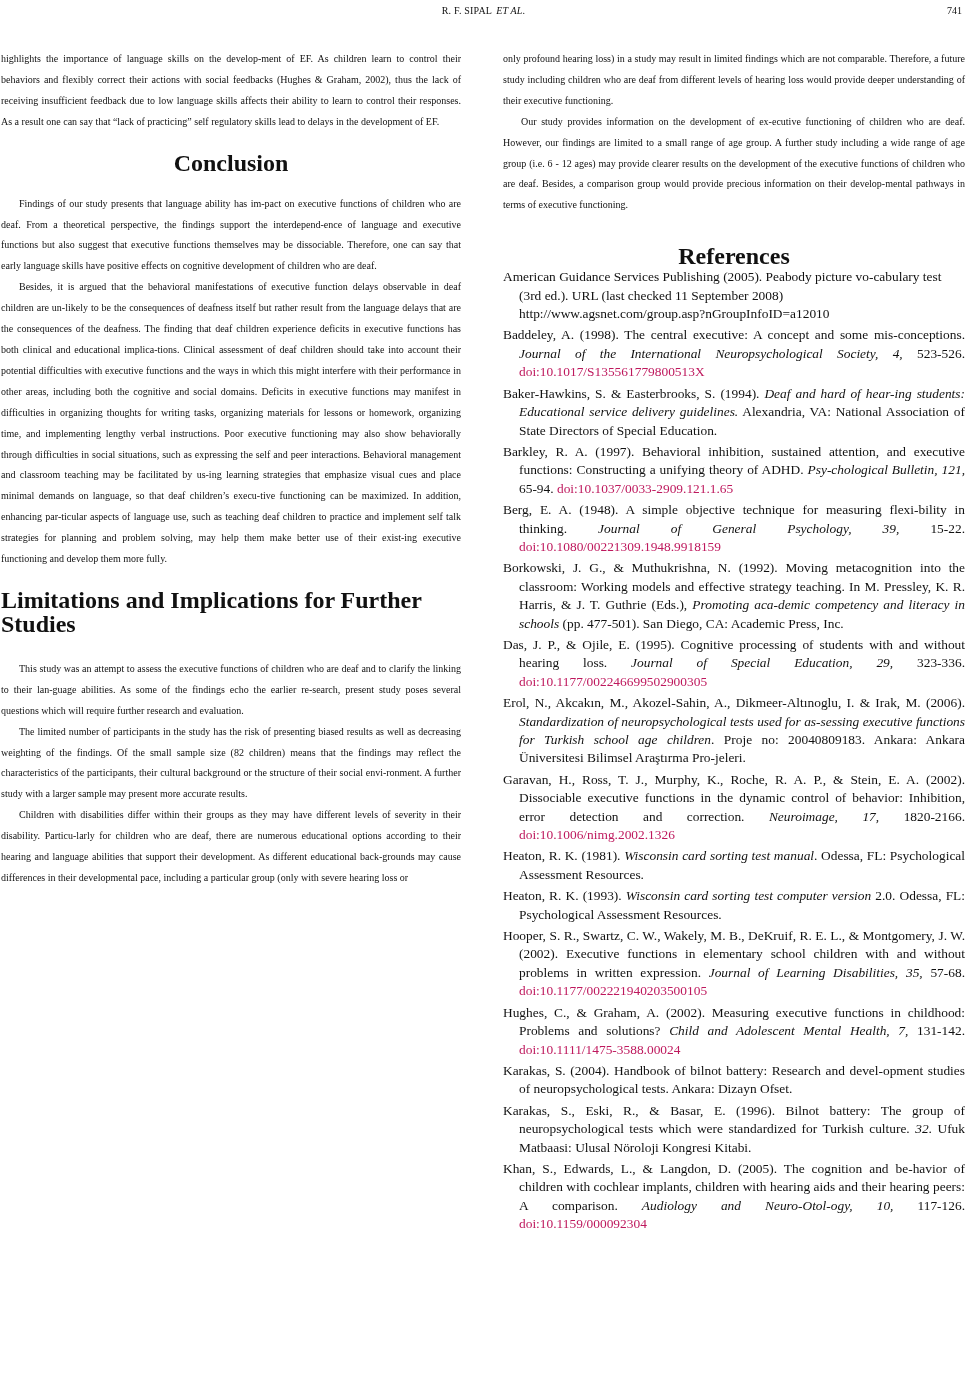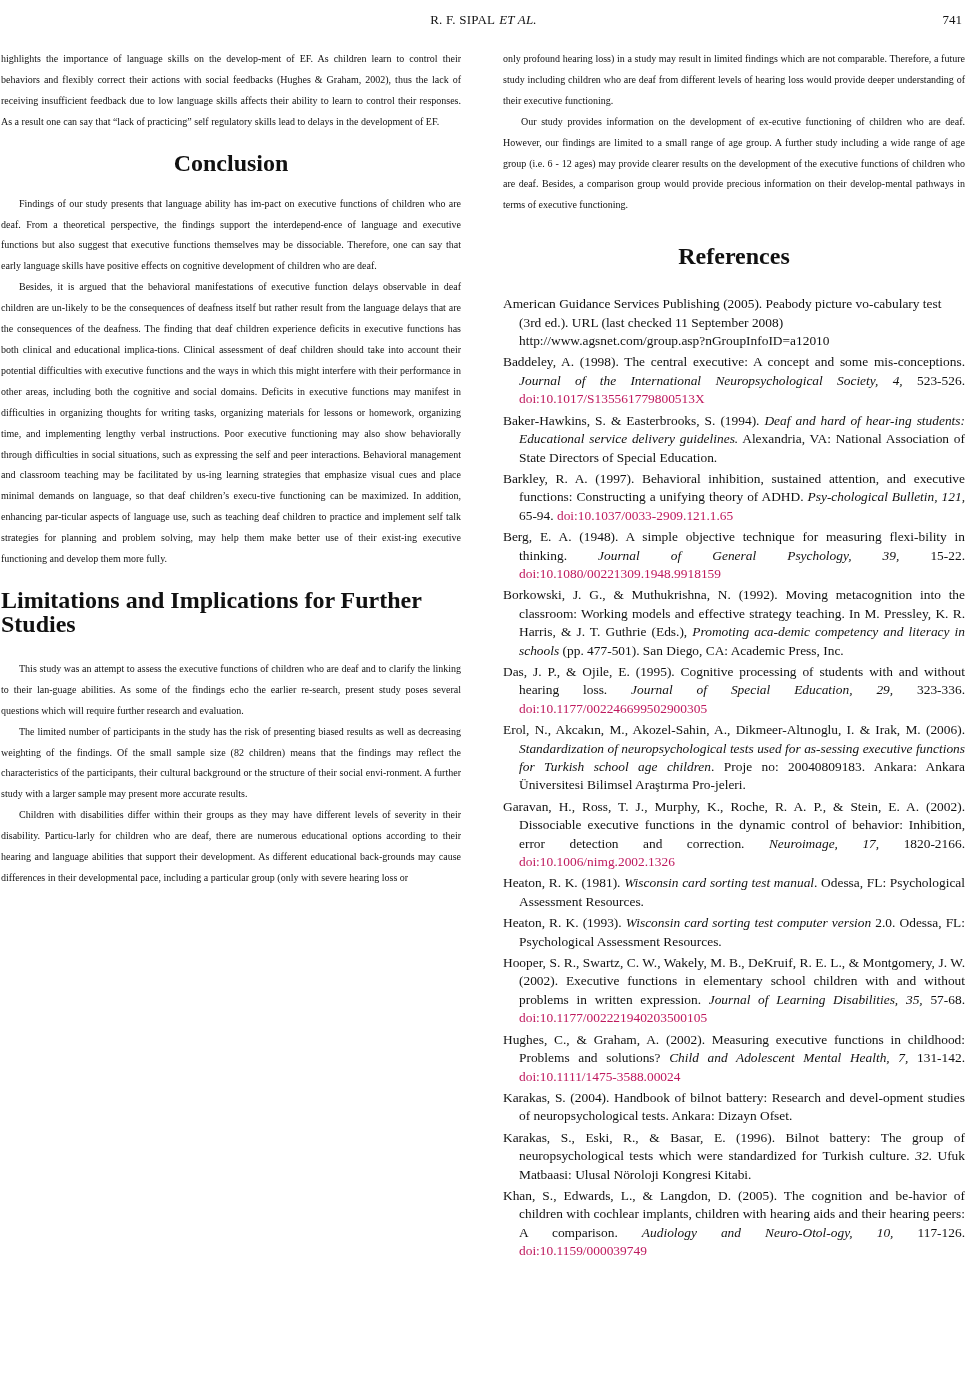--- a/index.html
+++ b/index.html
@@ -1,42 +1,42 @@
 <!DOCTYPE html>
 <html><head>
 <meta charset="utf-8">
 <style>
   html, body { margin: 0; padding: 0; background: #ffffff; }
   body {
     width: 967px; height: 1394px; overflow: hidden; position: relative;
     font-family: "Liberation Serif", "DejaVu Serif", serif; color: #111;
   }
   .running-head {
-    position: absolute; top: 9px; left: 0; width: 967px; height: 22px;
-    font-size: 13px; line-height: 22px;
+    position: absolute; top: 0; left: 0; width: 967px; height: 22px;
+    font-size: 10px; line-height: 22px;
   }
   .running-head .authors { position: absolute; left: 0; width: 967px; text-align: center; letter-spacing: 0.2px; }
   .running-head .authors i { margin-left: 4px; }
   .running-head .page-no { position: absolute; right: 5px; top: 0; }
 
   .col { position: absolute; top: 49px; }
   .col-left { left: 1px; width: 460px; }
   .col-right { left: 503px; width: 462px; }
 
   p.body {
     margin: 0; font-size: 10px; line-height: 20.9px; text-align: justify;
     text-indent: 18px; hyphens: manual;
   }
   p.body.noindent { text-indent: 0; }
   h2.section {
     margin: 0; font-weight: bold; font-size: 24px; text-align: center; line-height: 24px;
   }
   h2.section.c1 { margin-top: 18px; margin-bottom: 19px; }
   h2.section.c2 { margin-top: 18px; margin-bottom: 23px; text-align: left; }
-  h2.section.c3 { margin-top: 28px; margin-bottom: 27px; }
+  h2.section.c3 { margin-top: 28px; }
 
   .refs { margin: 0; padding: 0; list-style: none; }
   .refs li {
     font-size: 13.4px; line-height: 18.4px; text-align: justify;
     padding-left: 16px; text-indent: -16px; margin-bottom: 3px;
   }
   .refs li i { font-style: italic; }
   .refs a.doi { color: #be185d; }
   .refs li.ref-left { text-align: left; }
 </style>
@@ -72,15 +72,15 @@
       <li><span>Borkowski, J. G., &amp; Muthukrishna, N. (1992). Moving metacognition into the classroom: Working models and effective strategy teaching. In M. Pressley, K. R. Harris, &amp; J. T. Guthrie (Eds.), </span><i>Promoting aca-demic competency and literacy in schools</i><span> (pp. 477-501). San Diego, CA: Academic Press, Inc.</span></li>
       <li><span>Das, J. P., &amp; Ojile, E. (1995). Cognitive processing of students with and without hearing loss. </span><i>Journal of Special Education, 29,</i><span> 323-336. </span><a class="doi">doi:10.1177/002246699502900305</a></li>
       <li><span>Erol, N., Akcakın, M., Akozel-Sahin, A., Dikmeer-Altınoglu, I. &amp; Irak, M. (2006). </span><i>Standardization of neuropsychological tests used for as-sessing executive functions for Turkish school age children</i><span>. Proje no: 20040809183. Ankara: Ankara Üniversitesi Bilimsel Araştırma Pro-jeleri.</span></li>
       <li><span>Garavan, H., Ross, T. J., Murphy, K., Roche, R. A. P., &amp; Stein, E. A. (2002). Dissociable executive functions in the dynamic control of behavior: Inhibition, error detection and correction. </span><i>Neuroimage, 17,</i><span> 1820-2166. </span><a class="doi">doi:10.1006/nimg.2002.1326</a></li>
       <li><span>Heaton, R. K. (1981). </span><i>Wisconsin card sorting test manual</i><span>. Odessa, FL: Psychological Assessment Resources.</span></li>
       <li><span>Heaton, R. K. (1993). </span><i>Wisconsin card sorting test computer version</i><span> 2.0. Odessa, FL: Psychological Assessment Resources.</span></li>
       <li><span>Hooper, S. R., Swartz, C. W., Wakely, M. B., DeKruif, R. E. L., &amp; Montgomery, J. W. (2002). Executive functions in elementary school children with and without problems in written expression. </span><i>Journal of Learning Disabilities, 35,</i><span> 57-68. </span><a class="doi">doi:10.1177/002221940203500105</a></li>
       <li><span>Hughes, C., &amp; Graham, A. (2002). Measuring executive functions in childhood: Problems and solutions? </span><i>Child and Adolescent Mental Health, 7,</i><span> 131-142. </span><a class="doi">doi:10.1111/1475-3588.00024</a></li>
       <li><span>Karakas, S. (2004). Handbook of bilnot battery: Research and devel-opment studies of neuropsychological tests. Ankara: Dizayn Ofset.</span></li>
       <li><span>Karakas, S., Eski, R., &amp; Basar, E. (1996). Bilnot battery: The group of neuropsychological tests which were standardized for Turkish culture. </span><i>32</i><span>. Ufuk Matbaasi: Ulusal Nöroloji Kongresi Kitabi.</span></li>
-      <li><span>Khan, S., Edwards, L., &amp; Langdon, D. (2005). The cognition and be-havior of children with cochlear implants, children with hearing aids and their hearing peers: A comparison. </span><i>Audiology and Neuro-Otol-ogy, 10,</i><span> 117-126. </span><a class="doi">doi:10.1159/000039749</a></li>
+      <li><span>Khan, S., Edwards, L., &amp; Langdon, D. (2005). The cognition and be-havior of children with cochlear implants, children with hearing aids and their hearing peers: A comparison. </span><i>Audiology and Neuro-Otol-ogy, 10,</i><span> 117-126. </span><a class="doi">doi:10.1159/000092304</a></li>
     </ul>
 </div>
 
 </body></html>

